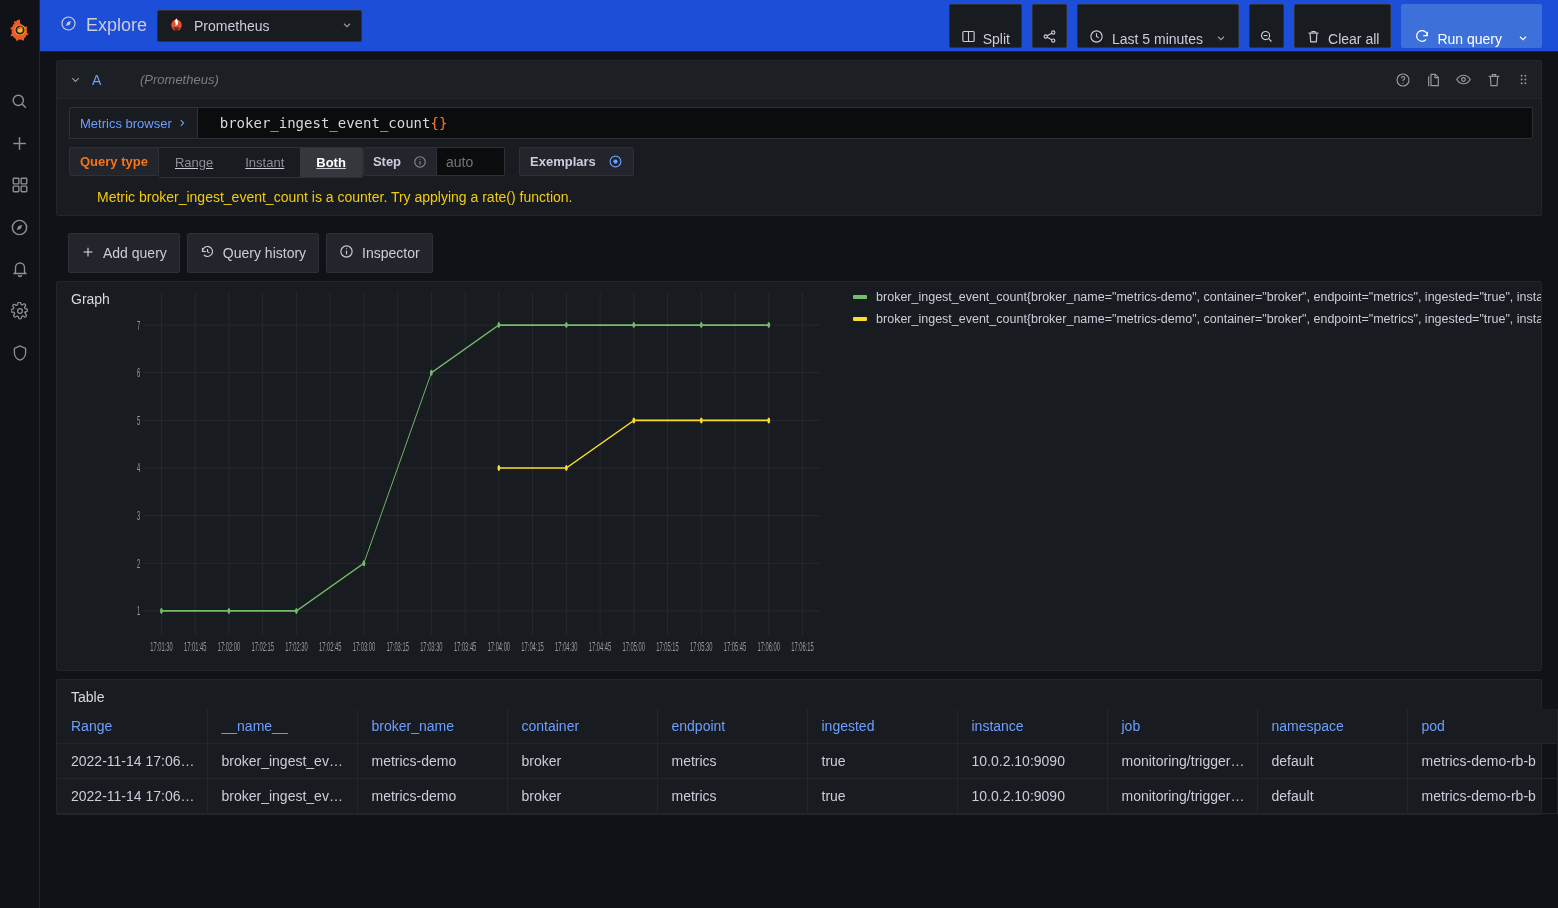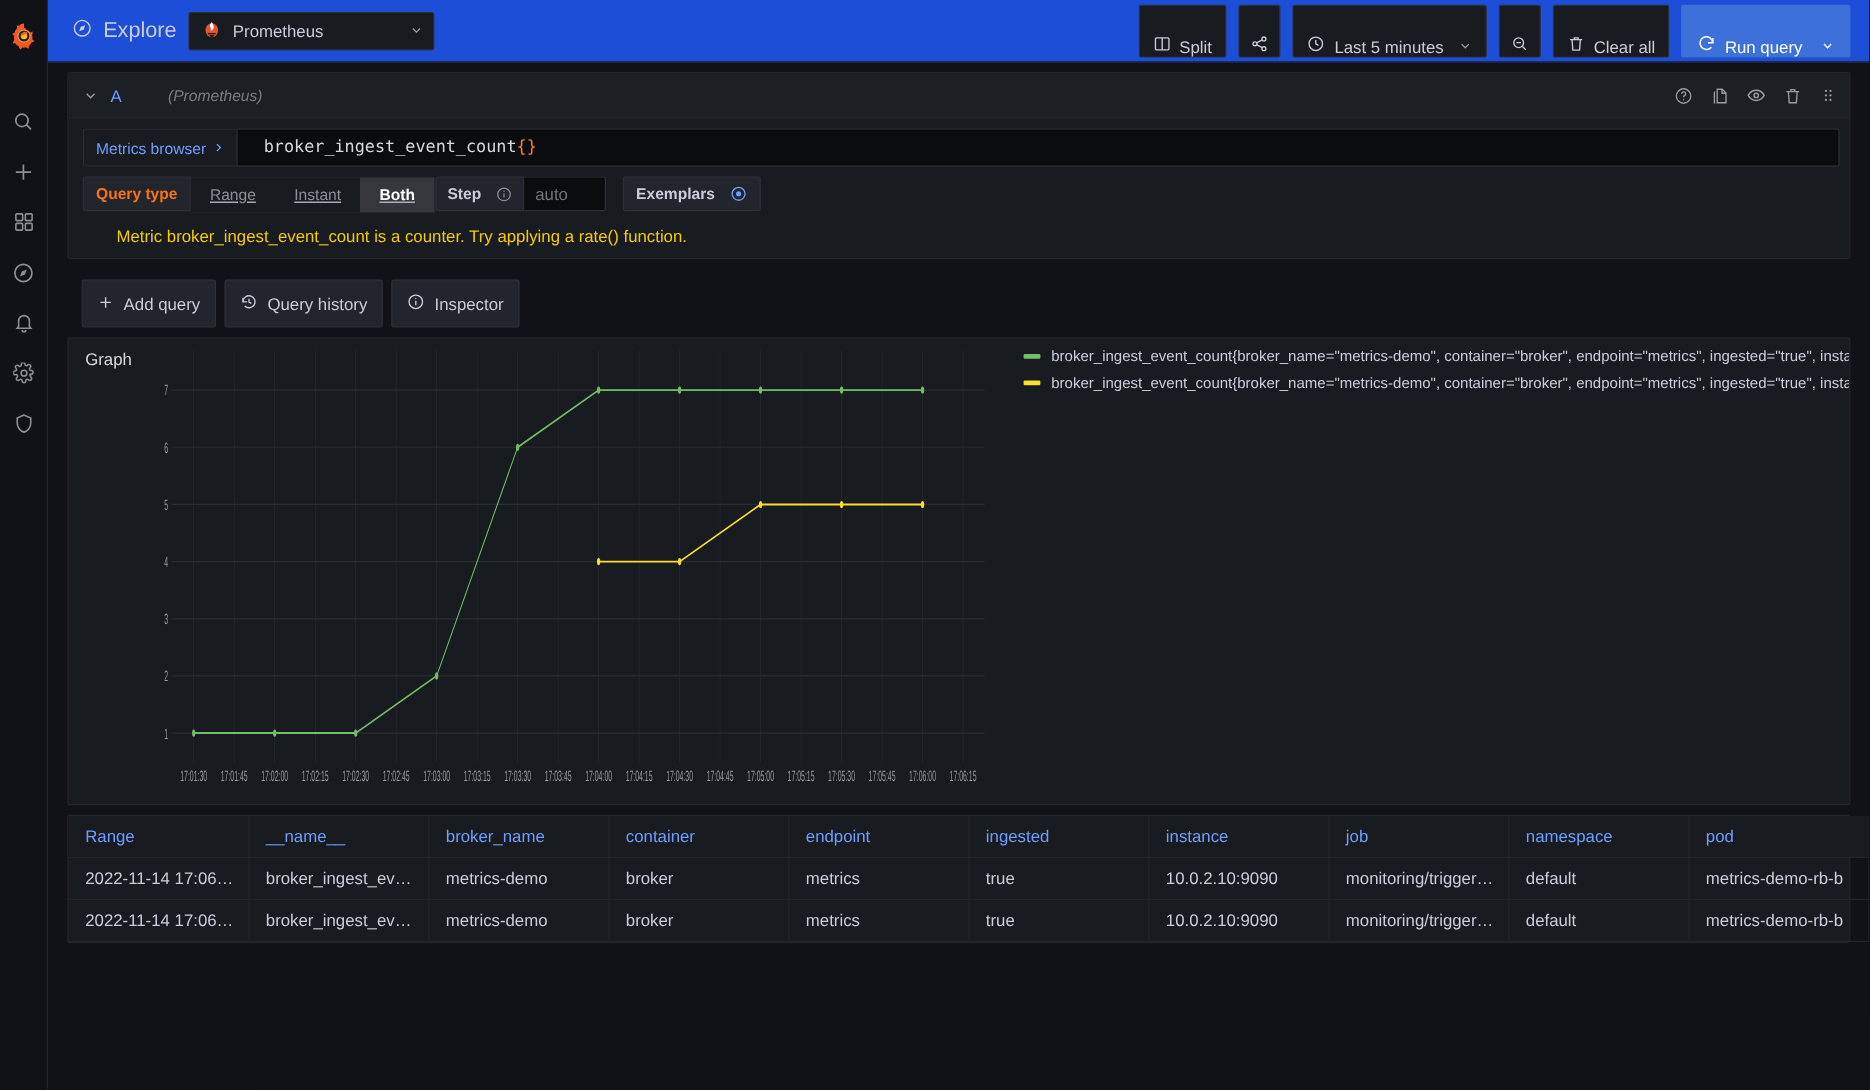--- a/index.html
+++ b/index.html
@@ -645,20 +645,21 @@
             <span class="legend-text">broker_ingest_event_count{broker_name="metrics-demo", container="broker", endpoint="metrics", ingested="true", instance="10.0.2.10:9090", job="monitoring/triggermesh-components", namespace="default", pod="metrics-demo-rb-broker-f5b7ff698-2zngv", receive</span>
           </div>
           <div class="legend-item">
             <span class="legend-swatch" style="background:#fade2a"></span>
             <span class="legend-text">broker_ingest_event_count{broker_name="metrics-demo", container="broker", endpoint="metrics", ingested="true", instance="10.0.2.10:9090", job="monitoring/triggermesh-components", namespace="default", pod="metrics-demo-rb-broker-f5b7ff698-2zngv", receive</span>
           </div>
         </div>
       </section>
 
       <section class="panel table-panel">
+        <div class="panel-title">Table</div>
         <table class="tbl">
           <colgroup>
             <col style="width:150px">
               <col style="width:150px">
               <col style="width:150px">
             <col style="width:150px">
               <col style="width:150px">
               <col style="width:150px">
             <col style="width:150px">
               <col style="width:150px">

